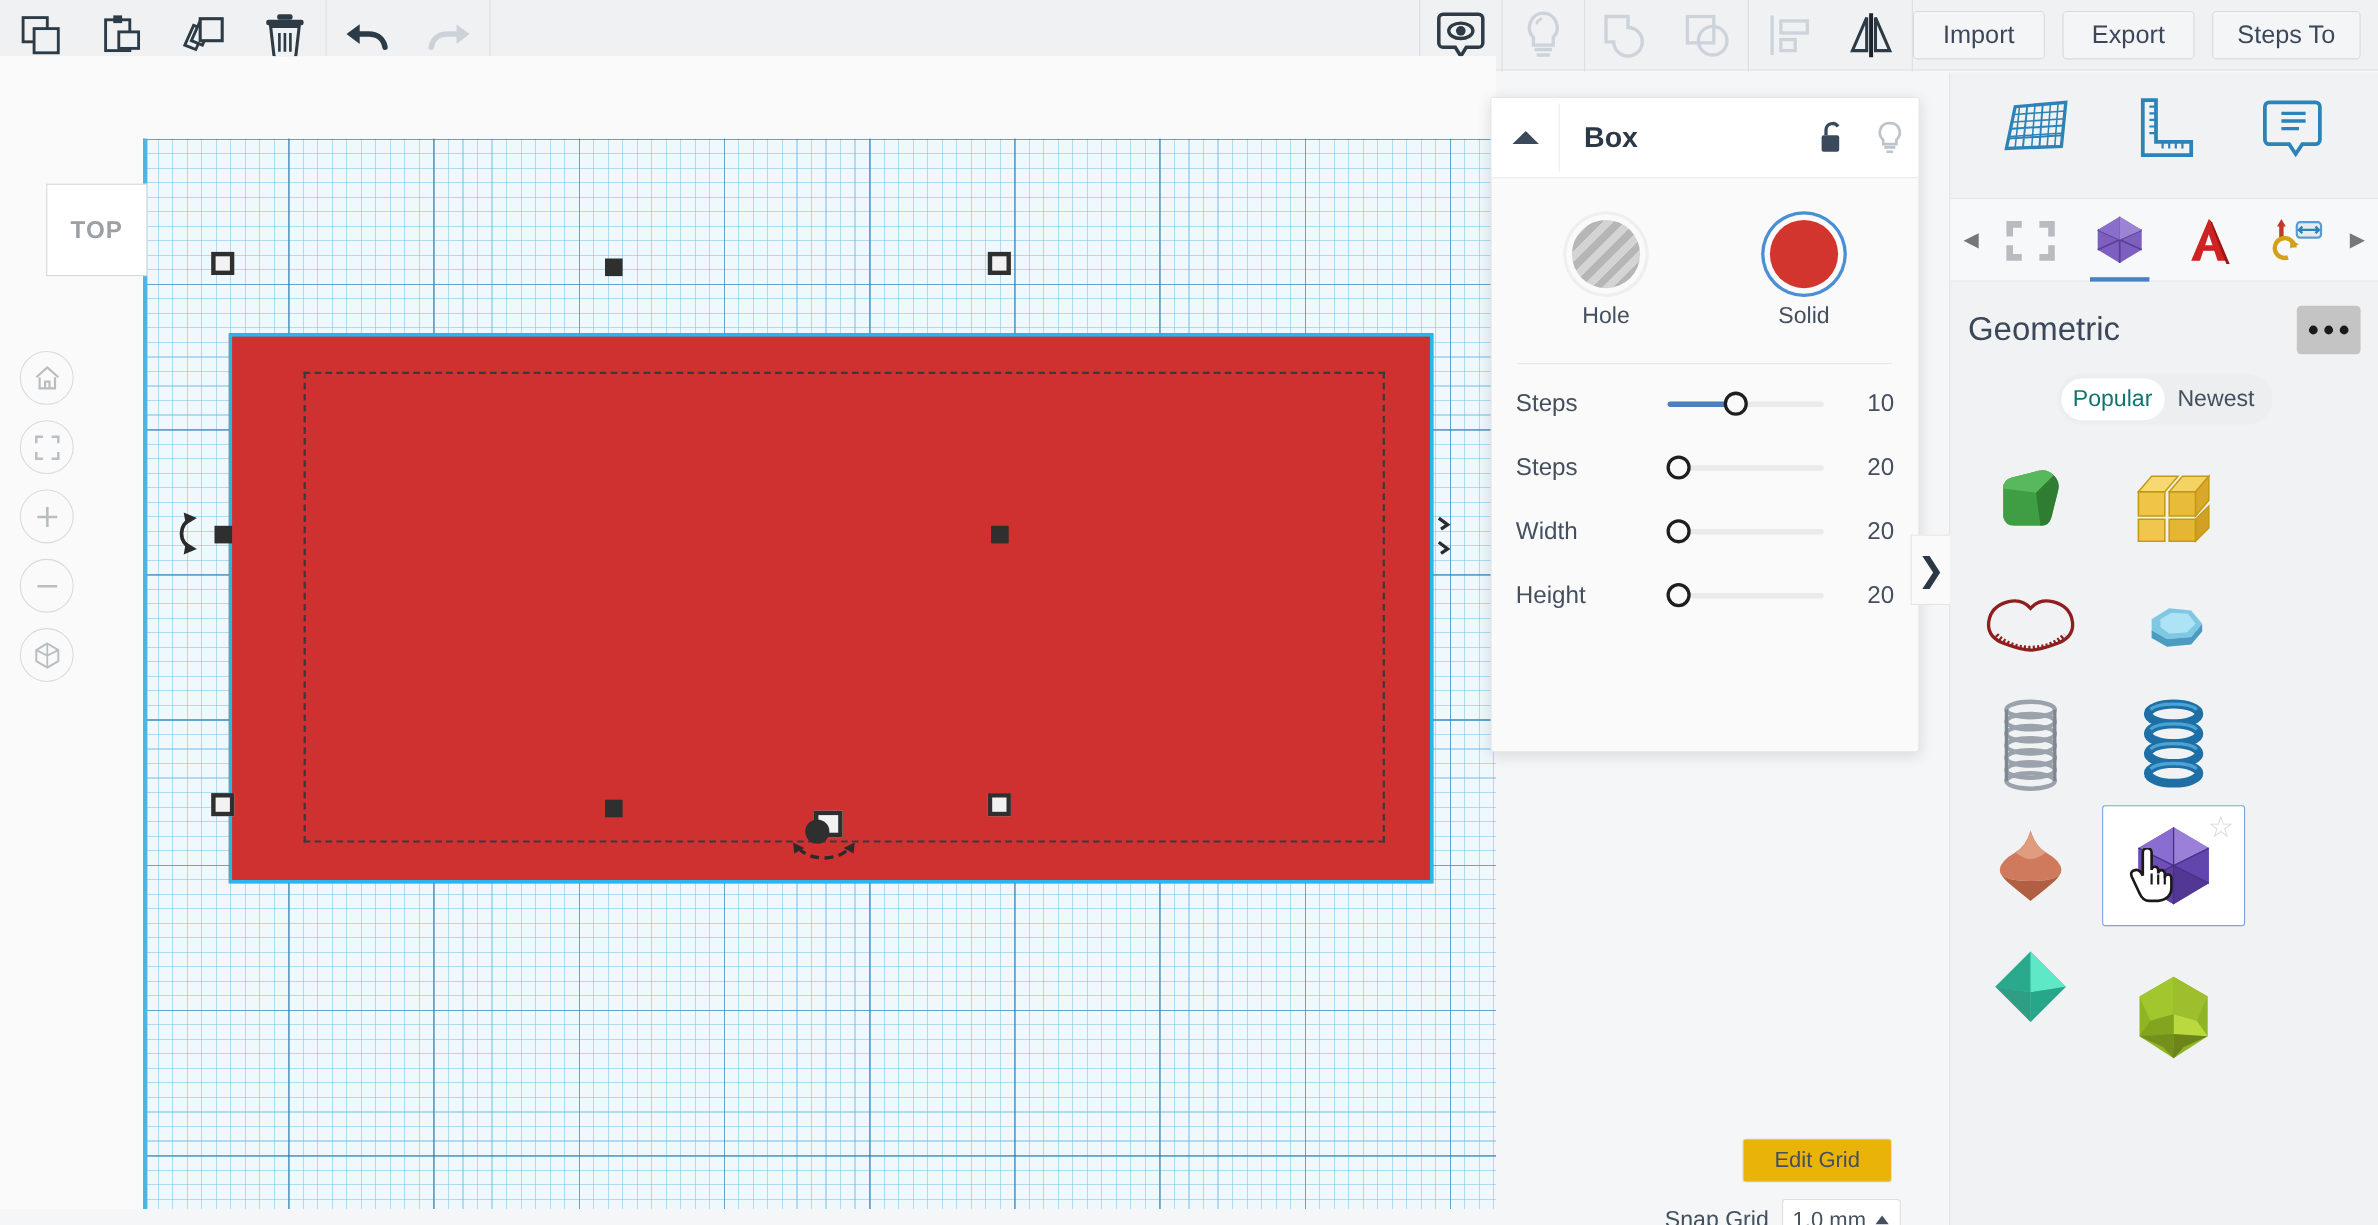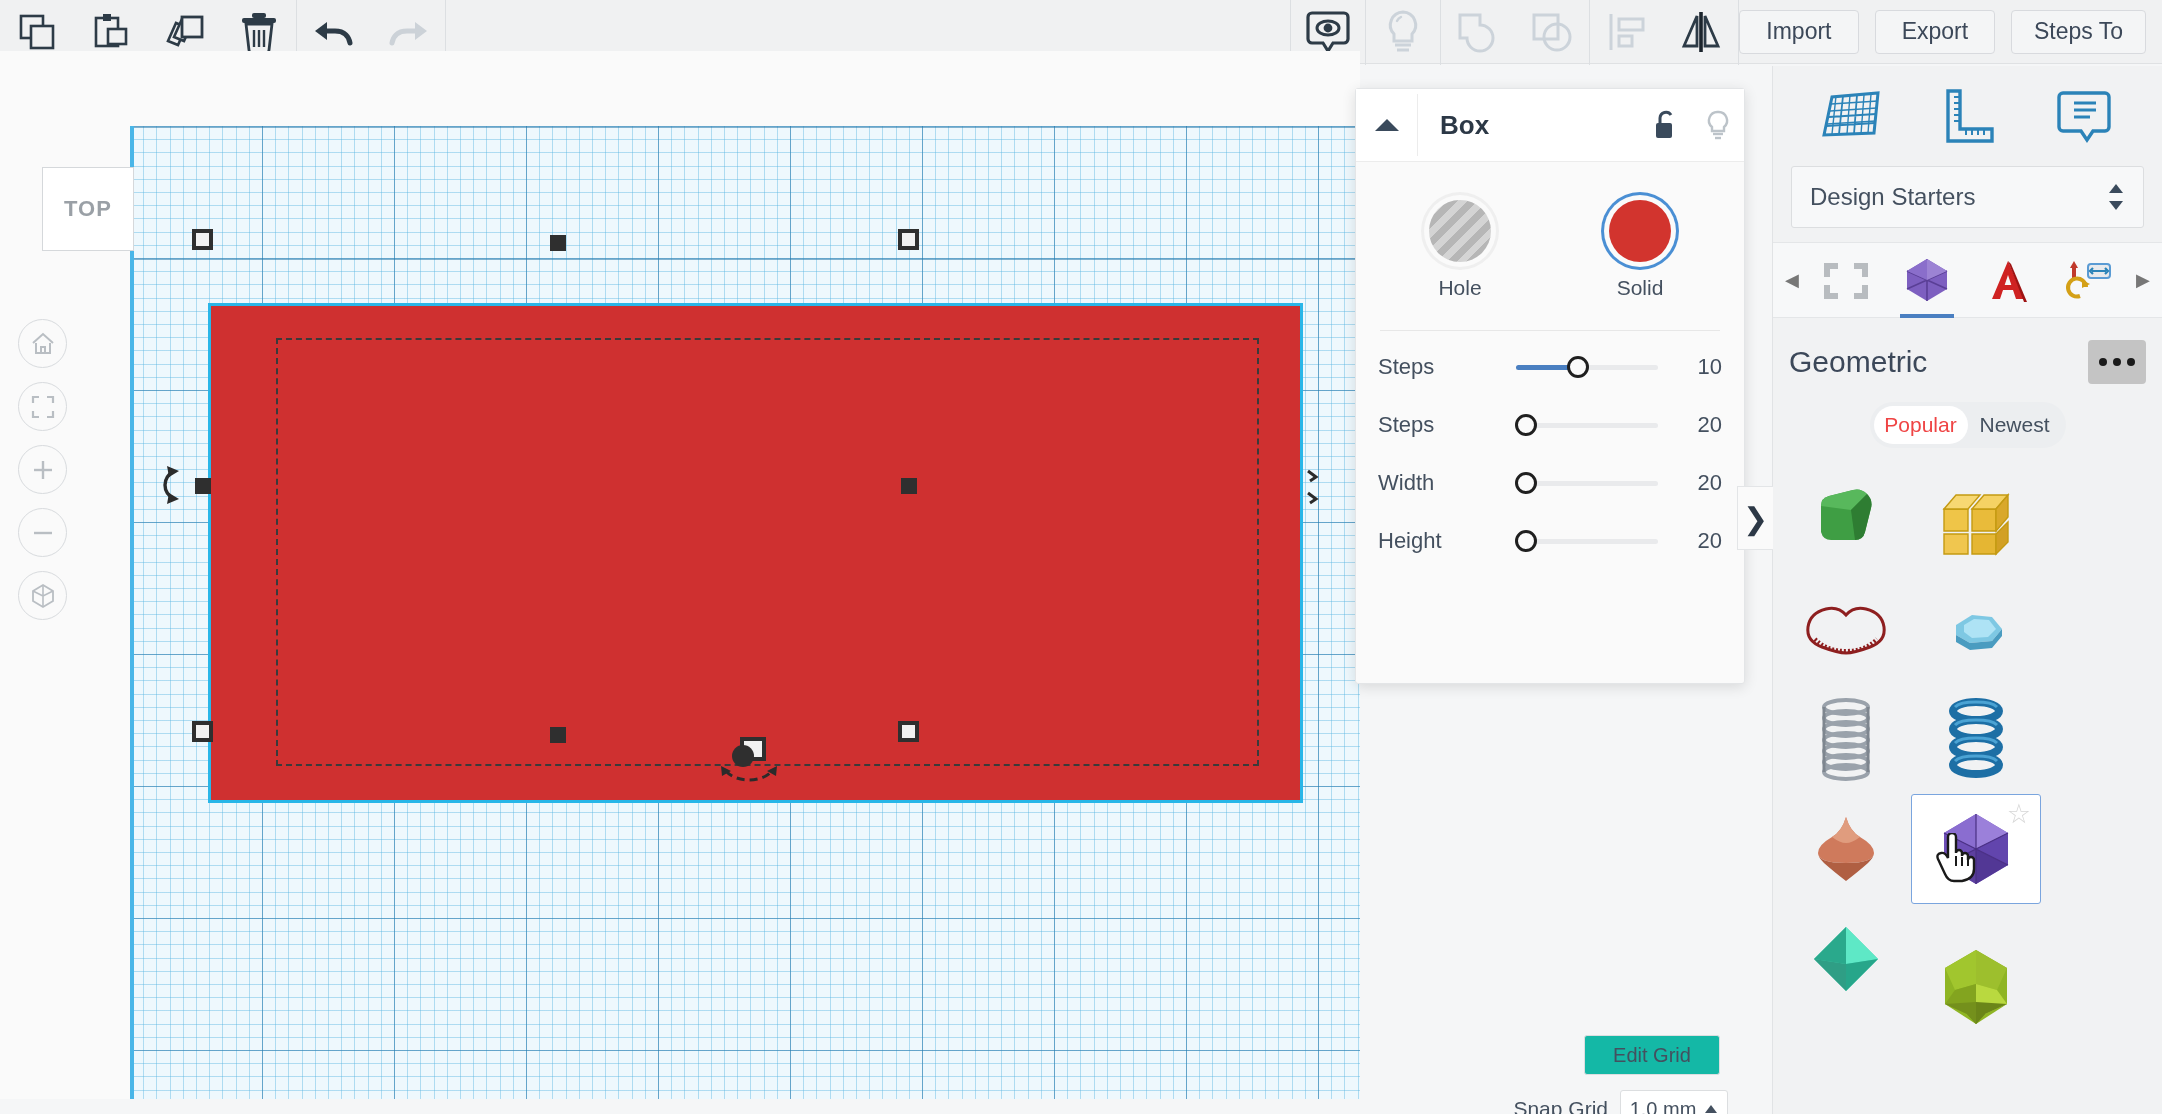--- a/index.html
+++ b/index.html
@@ -163,40 +163,40 @@
   }
   .sh-more span { width: 8px; height: 8px; border-radius: 50%; background: #1a1a1a; }
   .sh-toggle {
     margin: 18px auto 0; width: 196px; height: 46px; background: #eceef0; border-radius: 23px;
     display: flex; align-items: center; padding: 4px;
   }
   .sh-toggle-btn {
     flex: 1; height: 38px; border-radius: 19px; display: flex; align-items: center; justify-content: center;
     font-size: 21px; color: #44505f; cursor: pointer;
   }
-  .sh-toggle-btn.on { background: #ffffff; color: #ef4444; }
+  .sh-toggle-btn.on { background: #ffffff; color: #0f766e; }
   .sh-grid { display: flex; flex-wrap: wrap; padding: 16px 8px 0; }
   .sh-cell {
     position: relative; width: 130px; height: 110px;
     display: flex; align-items: center; justify-content: center; cursor: pointer;
   }
   .sh-cell.hovered { background: #ffffff; border: 1.5px solid #7aa5de; border-radius: 3px; }
   .sh-star { position: absolute; right: 9px; top: 6px; font-size: 27px; color: #d7d7d7; line-height: 1; }
   .panel-collapse {
     position: absolute; left: -36px; top: 420px; width: 36px; height: 64px;
     background: #fafafa; border: 1px solid #e3e5e7; border-right: none;
     display: flex; align-items: center; justify-content: center;
     font-size: 30px; color: #2c3846; cursor: pointer;
   }
 
   
   .bottombar { position: absolute; left: 1360px; top: 1000px; width: 412px; height: 114px; }
   .editgrid-btn {
     position: absolute; right: 52px; top: 35px; width: 136px; height: 40px;
-    background: #14b8a6; border: 1px solid #dcdee0; border-radius: 3px;
+    background: #eab308; border: 1px solid #dcdee0; border-radius: 3px;
     display: flex; align-items: center; justify-content: center;
     font-size: 20px; color: #44505f; cursor: pointer;
   }
   .snapgrid { position: absolute; right: 44px; top: 90px; display: flex; align-items: center; }
   .snap-label { font-size: 21px; color: #44505f; margin-right: 12px; }
   .snap-select {
     width: 108px; height: 38px; background: #ffffff; border: 1px solid #dcdee0; border-radius: 3px;
     display: flex; align-items: center; justify-content: center; gap: 8px;
     font-size: 20px; color: #44505f; cursor: pointer;
   }
@@ -495,27 +495,20 @@
           </svg>
       </div>
       <div class="sh-tool">
         <svg width="66" height="66" viewBox="0 0 66 66">
             <path d="M12 10 h42 a4 4 0 0 1 4 4 v30 a4 4 0 0 1 -4 4 h-12 l-6 9 l-6 -9 h-18 a4 4 0 0 1 -4 -4 v-30 a4 4 0 0 1 4 -4 Z" fill="none" stroke="#2b83b8" stroke-width="3.4"></path>
             <path d="M23 20 h22 M23 27 h22 M23 34 h16" stroke="#2b83b8" stroke-width="3"></path>
           </svg>
       </div>
     </div>
 
-    <div class="sh-select">
-      <div class="sh-select-label">Design Starters</div>
-      <svg width="18" height="32" viewBox="0 0 18 32">
-          <path d="M9 3 L16 12 L2 12 Z" fill="#3a4a5c"></path>
-          <path d="M9 29 L16 20 L2 20 Z" fill="#3a4a5c"></path>
-        </svg>
-    </div>
 
     <div class="sh-tabs">
       <div class="sh-arrow">◀</div>
       <div class="sh-tabitems">
         <div class="sh-tab">
           <svg width="50" height="44" viewBox="0 0 50 44">
               <path d="M6 16 V8 h8 M36 8 h8 v8 M44 30 v8 h-8 M14 38 H6 v-8" fill="none" stroke="#b8bcc0" stroke-width="6" stroke-linecap="square"></path>
             </svg>
         </div>
         <div class="sh-tab active">

